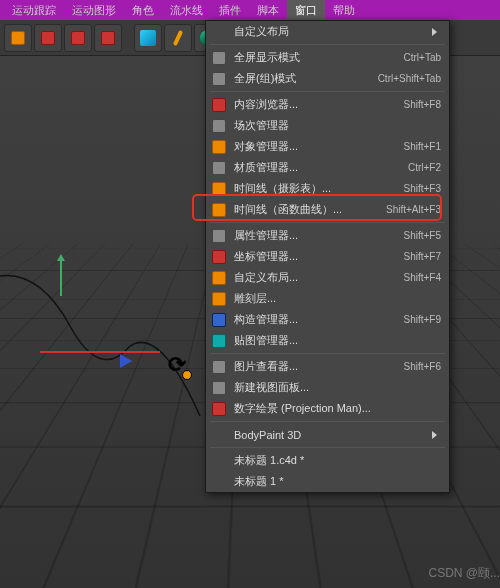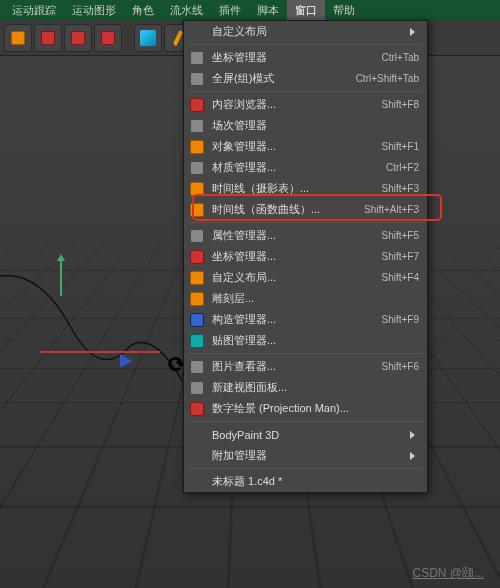--- a/index.html
+++ b/index.html
@@ -7,21 +7,21 @@
     width: 500px; height: 588px;
     background: #3a3a3a;
     font-family: "Microsoft YaHei", Arial, sans-serif;
     font-size: 11px;
     color: #ccc;
     overflow: hidden;
     position: relative;
   }
   .menubar {
     display: flex;
-    background: #14532d;
+    background: #a21caf;
     height: 20px;
     align-items: center;
     padding-left: 4px;
   }
   .menubar .menu-item {
     padding: 3px 8px;
     color: #ccc;
     cursor: pointer;
   }
   .menubar .menu-item.active {
@@ -78,21 +78,21 @@
     border-left:12px solid #35c;
   }
   .handle {
     position:absolute; left:168px; top:296px;
     font-size: 22px; font-weight: bold; color:#000;
   }
   .handle-dot { position:absolute; left:182px; top:314px; width:10px; height:10px; border-radius:50%; background:#e90; border:1px solid #000; }
 
   .dropdown {
     position: absolute;
-    left: 183px; top: 20px;
+    left: 205px; top: 20px;
     width: 245px;
     background: #464646;
     border: 1px solid #1a1a1a;
     box-shadow: 2px 2px 8px rgba(0,0,0,0.6);
   }
   .dd-row {
     display: flex;
     align-items: center;
     height: 21px;
     padding: 0 8px 0 4px;
@@ -122,24 +122,23 @@
     position: absolute;
     left: 192px; top: 194px;
     width: 250px; height: 27px;
     border: 2px solid #d32;
     border-radius: 5px;
     pointer-events: none;
     z-index: 10;
   }
   .watermark {
     position: absolute;
-    right: 16px; bottom: 6px;
+    right: 0; bottom: 6px;
     color: rgba(200,200,200,0.45);
     font-size: 12px;
-    text-decoration: underline;
   }
   .ico-orange { width:14px;height:14px;background:#e80;border:1px solid #a50;border-radius:2px; }
   .ico-red { width:14px;height:14px;background:#c33;border:1px solid #811;border-radius:2px; }
   .ico-blue { width:14px;height:14px;background:#36c;border:1px solid #125;border-radius:2px; }
   .ico-gray { width:14px;height:14px;background:#888;border:1px solid #444;border-radius:2px; }
   .ico-cyan { width:14px;height:14px;background:#1aa;border:1px solid #066;border-radius:2px; }
   .ico-cube { width:16px;height:16px;background:linear-gradient(135deg,#3cf,#08a);border-radius:2px; }
   .ico-brush { width:4px;height:16px;background:#e90;transform:rotate(25deg);border-radius:2px; }
   .ico-cyl { width:16px;height:16px;background:linear-gradient(#2c9,#064);border-radius:50%; }
 </style>
@@ -197,21 +196,21 @@
     <div class="dd-row">
       <div class="icon"></div>
       <div class="label">自定义布局</div>
       <div class="arrow"></div>
     </div>
     <div class="dd-sep"></div>
     <div class="dd-row">
       <div class="icon">
         <div class="ico-gray"></div>
       </div>
-      <div class="label">坐标管理器</div>
+      <div class="label">全屏显示模式</div>
       <div class="shortcut">Ctrl+Tab</div>
     </div>
     <div class="dd-row">
       <div class="icon">
         <div class="ico-gray"></div>
       </div>
       <div class="label">全屏(组)模式</div>
       <div class="shortcut">Ctrl+Shift+Tab</div>
     </div>
     <div class="dd-sep"></div>
@@ -316,26 +315,25 @@
         <div class="ico-red"></div>
       </div>
       <div class="label">数字绘景 (Projection Man)...</div>
     </div>
     <div class="dd-sep"></div>
     <div class="dd-row">
       <div class="icon"></div>
       <div class="label">BodyPaint 3D</div>
       <div class="arrow"></div>
     </div>
-    <div class="dd-row">
-      <div class="icon"></div>
-      <div class="label">附加管理器</div>
-      <div class="arrow"></div>
-    </div>
     <div class="dd-sep"></div>
     <div class="dd-row">
       <div class="icon"></div>
       <div class="label">未标题 1.c4d *</div>
     </div>
+    <div class="dd-row">
+      <div class="icon"></div>
+      <div class="label">未标题 1 *</div>
+    </div>
   </div>
 <div class="highlight-box"></div>
 
 <div class="watermark">CSDN @颐...</div>
 
 </body></html>

